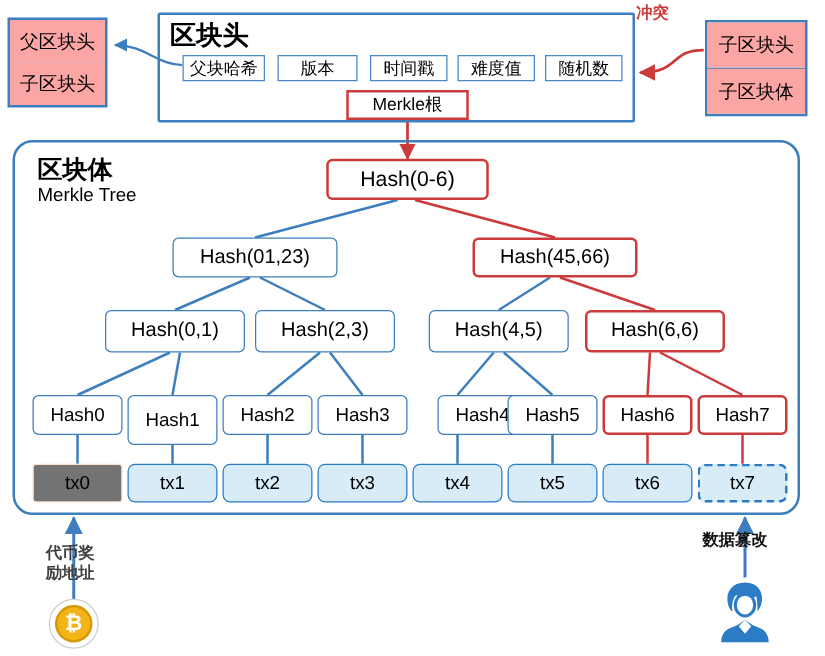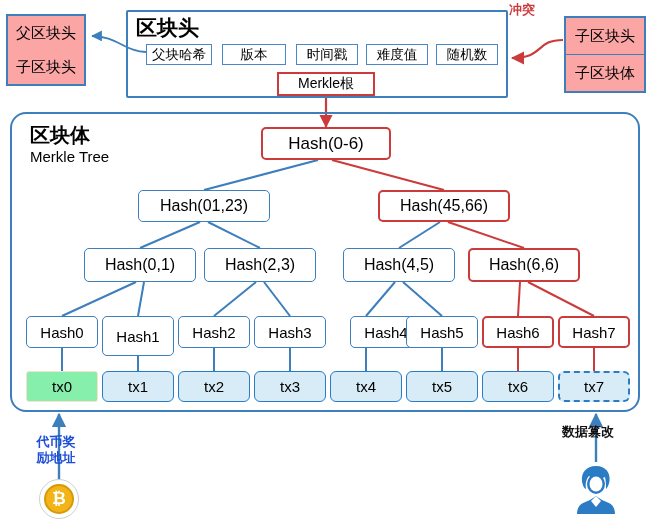--- a/index.html
+++ b/index.html
@@ -8,42 +8,42 @@
   #stage{position:absolute;left:0;top:0;width:660px;height:525px;}
   svg.wires{position:absolute;left:0;top:0;width:660px;height:525px;pointer-events:none;}
 
   
   .box{position:absolute;box-sizing:border-box;display:flex;align-items:center;
        justify-content:center;background:#ffffff;border:1.6px solid #3d7ebd;
        border-radius:5px;white-space:nowrap;}
   .box.sq{border-radius:0;}
   .box.red{border-color:#cc3b3b;}
   .box.txblue{background:#d7ecf7;border:1.8px solid #2b7cc4;border-radius:6px;}
-  .box.txpeach{background:#86efac;border:1px solid #fbe0cd;border-radius:3px;}
+  .box.txpeach{background:#737373;border:1px solid #fbe0cd;border-radius:3px;}
   .box.txdash{background:#d7ecf7;border:2px dashed #2b7cc4;border-radius:6px;}
   .box.plain{border:1.6px solid #4a81c0;border-radius:0;background:#fca5a5;}
 
   
   .container{position:absolute;box-sizing:border-box;border:2px solid #3d7ebd;
              background:transparent;}
   #block-header-box{left:126px;top:10px;width:382px;height:88px;border-radius:2px;}
   #block-body-box{left:10px;top:112px;width:630px;height:300px;border-radius:16px;}
   #parent-block{left:6px;top:14px;width:80px;height:72px;}
   #child-block{left:564px;top:16px;width:82px;height:77px;}
   .splitline{position:absolute;left:0;right:0;height:0;border-top:2px solid #3d7ebd;}
 
   
   .htitle{position:absolute;font-weight:bold;white-space:nowrap;}
   #hdr-title{left:136px;top:14px;font-size:21px;}
   #body-title{left:30px;top:122px;font-size:20px;}
   #body-sub{left:30px;top:148px;font-size:15px;font-weight:normal;}
   .annot{position:absolute;text-align:center;font-size:13px;font-weight:bold;
          line-height:16px;white-space:pre-line;}
   #conflict-label{left:494px;top:2px;width:56px;color:#cc3b3b;font-size:13px;}
-  #coin-label{left:14px;top:434px;width:84px;color:#1d4ed8;}
+  #coin-label{left:14px;top:434px;width:84px;color:#404040;}
   #tamper-label{left:540px;top:424px;width:96px;color:#111;}
 
   
   .chip{position:absolute;box-sizing:border-box;display:flex;align-items:center;
         justify-content:center;border:1.8px solid #4a86c8;background:#fff;
         font-size:13.5px;height:21px;white-space:nowrap;}
 
   .hbox{font-size:17px;}
   .hbox2{font-size:16px;}
   .leafh{font-size:15px;}

